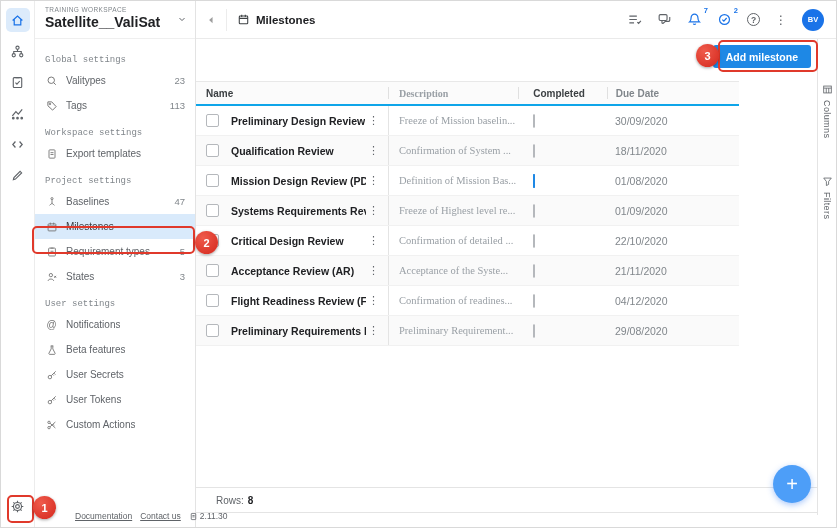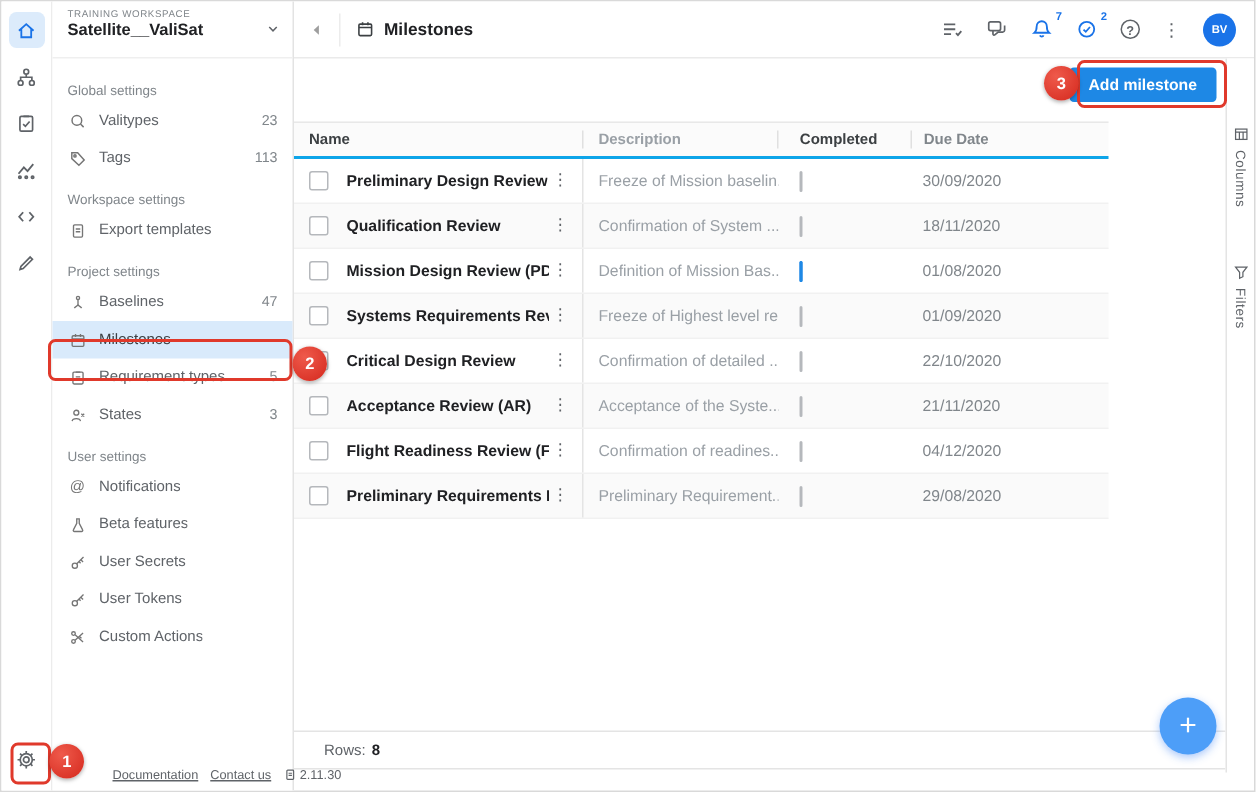--- a/index.html
+++ b/index.html
@@ -12,24 +12,24 @@
   .rail .ric { width:24px; height:24px; margin-bottom:7px; display:flex; align-items:center; justify-content:center; border-radius:5px; color:#5f6368; cursor:pointer; }
   .rail .ric.active { background:#dcebfb; color:#1a73e8; }
   .rail .spacer { flex:1; }
   .rail .ric.bottom { margin-bottom:9px; }
   svg.i { display:block; }
 
   
   .sidebar { position:absolute; left:34px; top:0; bottom:0; width:161px; border-right:1px solid #e3e3e3; background:#fff; }
   .ws-head { height:38px; border-bottom:1px solid #efefef; padding:5px 8px 0 10px; position:relative; cursor:pointer; }
   .ws-label { font-size:6.5px; letter-spacing:.4px; color:#80868b; text-transform:uppercase; }
-  .ws-name { font-size:11px; font-weight:bold; color:#202124; margin-top:1px; }
+  .ws-name { font-size:14px; font-weight:bold; color:#202124; margin-top:1px; }
   .ws-chev { position:absolute; right:8px; top:13px; color:#5f6368; }
   .sections { padding-top:6px; }
-  .s-title { padding:10px 10px 3px 10px; font-size:9px; color:#80868b; }
+  .s-title { padding:10px 10px 3px 10px; font-size:9px; color:#80868b;font-family:Liberation Mono, monospace; }
   .s-item { height:25px; display:flex; align-items:center; padding:0 10px; gap:8px; cursor:pointer; }
   .s-item .ic { width:13px; height:13px; color:#757575; display:flex; align-items:center; justify-content:center; flex:none; font-size:10px; }
   .s-item .lbl { font-size:10px; color:#5f6368; white-space:nowrap; overflow:hidden; }
   .s-item .cnt { margin-left:auto; font-size:9.5px; color:#80868b; }
   .s-item.on { background:#d9eafb; }
   .s-item.on .lbl { color:#3c4043; }
   .side-foot { position:absolute; left:0; right:0; bottom:6px; display:flex; align-items:center; padding:0 8px 0 40px; font-size:8.5px; color:#5f6368; gap:8px; }
   .side-foot a { color:#5f6368; text-decoration:underline; cursor:pointer; white-space:nowrap; }
   .ver { margin-left:auto; display:flex; align-items:center; gap:2px; color:#5f6368; }
 
@@ -48,21 +48,21 @@
 
   
   .add-btn { position:absolute; top:44px; right:25px; height:23px; padding:0 13px; background:#1e88e5; color:#fff; font-size:10.5px; font-weight:bold; border:none; border-radius:3px; cursor:pointer; font-family:inherit; }
 
   
   .table { position:absolute; left:195px; top:80px; width:543px; font-size:10.5px; }
   .thead { display:flex; height:25px; align-items:center; background:#fbfbfb; border-top:1px solid #e8e8e8; border-bottom:2px solid #0ea5e9; font-weight:bold; color:#3c4043; font-size:10px; }
   .trow { display:flex; height:30px; align-items:center; border-bottom:1px solid #f1f1f1; }
   .trow:nth-child(odd) { background:#fafafa; }
   .c-name { width:193px; display:flex; align-items:center; height:100%; border-right:1px solid #e4e4e4; }
-  .c-desc { width:130px; padding-left:10px; color:#9aa0a6; white-space:nowrap; overflow:hidden; }
+  .c-desc { width:130px; padding-left:10px; color:#9aa0a6; white-space:nowrap; overflow:hidden;font-family:Liberation Serif, serif; }
   .c-comp { width:88px; padding-left:14px; }
   .c-due  { width:132px; padding-left:8px; color:#80868b; }
   .thead .c-name { padding-left:10px; border-right:1px solid transparent; }
   .thead .hsep { width:1px; height:12px; background:#e0e0e0; }
   .cbx { width:13px; height:13px; border:1.4px solid #b5b8bc; border-radius:2px; background:#fff; margin-left:10px; position:relative; cursor:pointer; flex:none; }
   .c-comp .cbx { margin-left:0; }
   .cbx.on { background:#1e88e5; border-color:#1e88e5; }
   .cbx.on::after { content:""; position:absolute; left:2px; top:2.5px; width:6px; height:3px; border-left:1.6px solid #fff; border-bottom:1.6px solid #fff; transform:rotate(-45deg); }
   .rname { font-weight:bold; color:#202124; margin-left:12px; white-space:nowrap; overflow:hidden; max-width:135px; }
   .rkebab { margin-left:auto; margin-right:9px; color:#5f6368; font-size:11px; cursor:pointer; line-height:1; }

